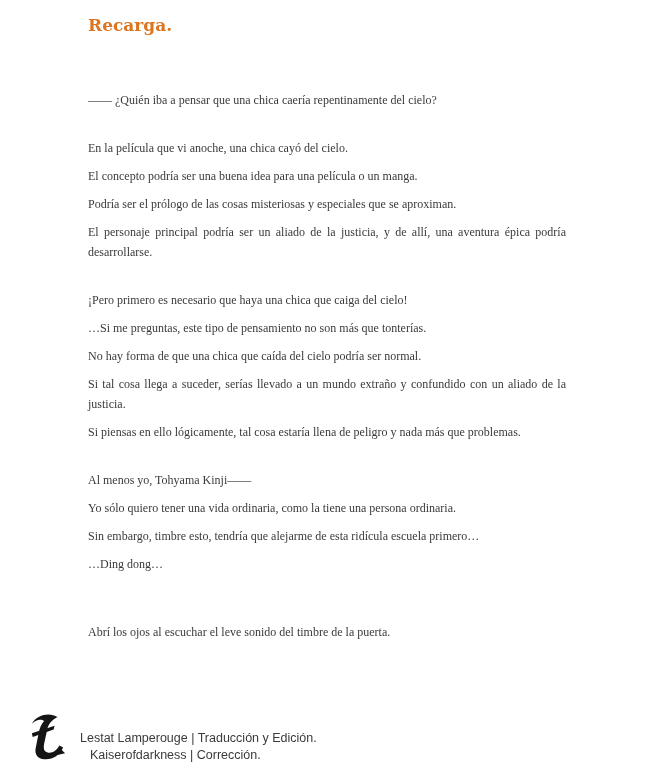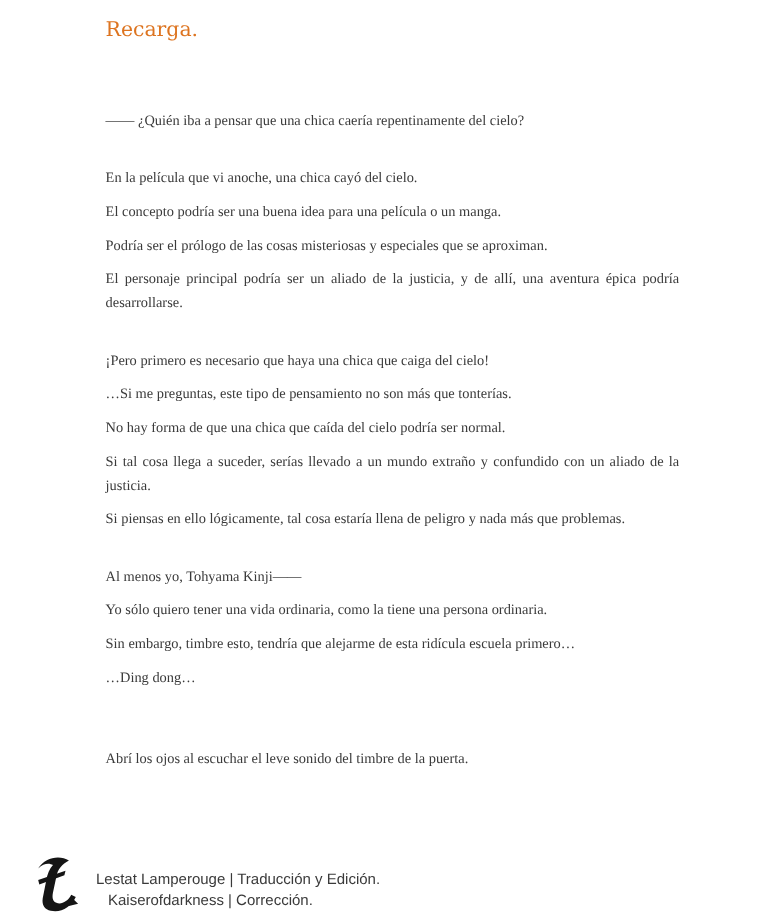--- a/index.html
+++ b/index.html
@@ -16,21 +16,21 @@
     overflow: hidden;
   }
   .content {
     position: absolute;
     left: 88px;
     top: 14px;
     width: 478px;
   }
   .title {
     font-family: "DejaVu Serif", serif;
-    font-weight: normal;
+    font-weight: bold;
     font-size: 17px;
     line-height: 22px;
     color: #DD7420;
     margin: 0 0 54px 0;
   }
   .paragraphs { margin: 0; font-family: Liberation Serif, serif; }
   .para {
     margin: 0 0 8px 0;
     font-size: 12px;
     line-height: 20px;
@@ -39,21 +39,21 @@
   }
   .para.blank {
     height: 12px;
     margin: 0 0 8px 0;
   }
   .footer {
     position: absolute;
     left: 28px;
     top: 712px;
     display: flex;
-    align-items: center;
+    align-items: flex-end;
     gap: 14px;
   }
   .logo {
     display: inline-block;
     width: 38px;
     height: 52px;
   }
   .credits {
     padding-top: 8px;
     font-size: 12.5px;

